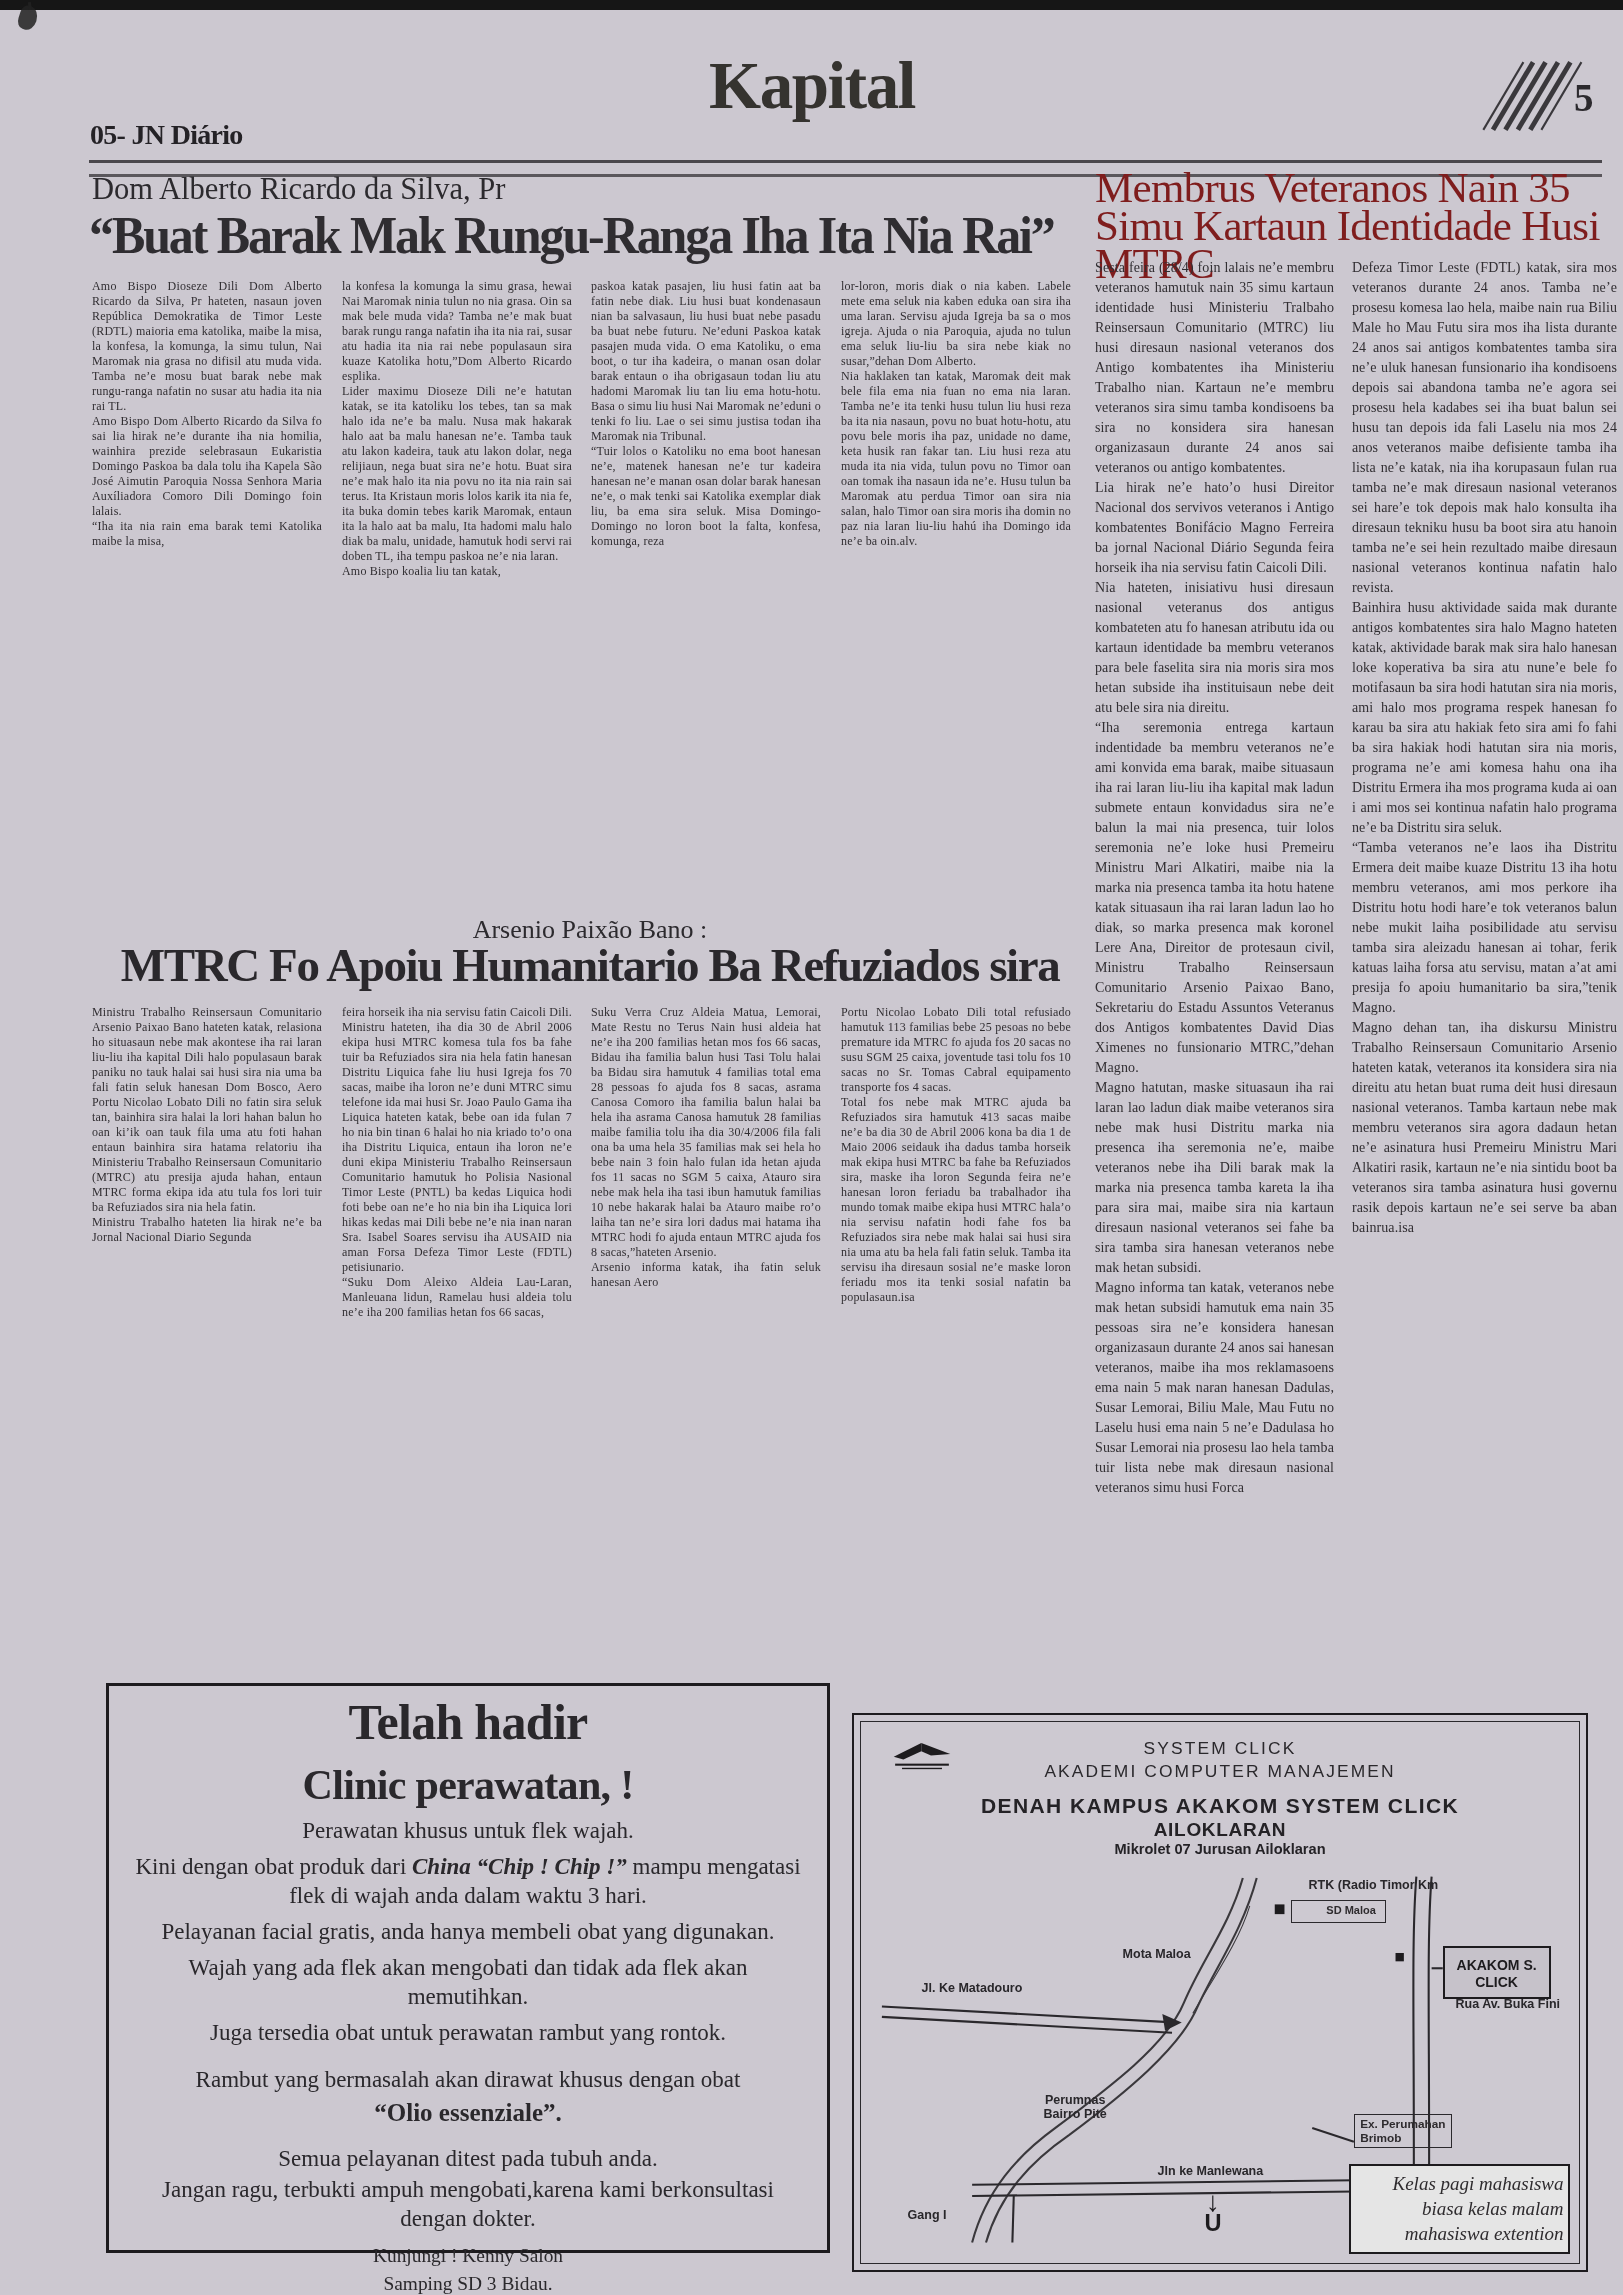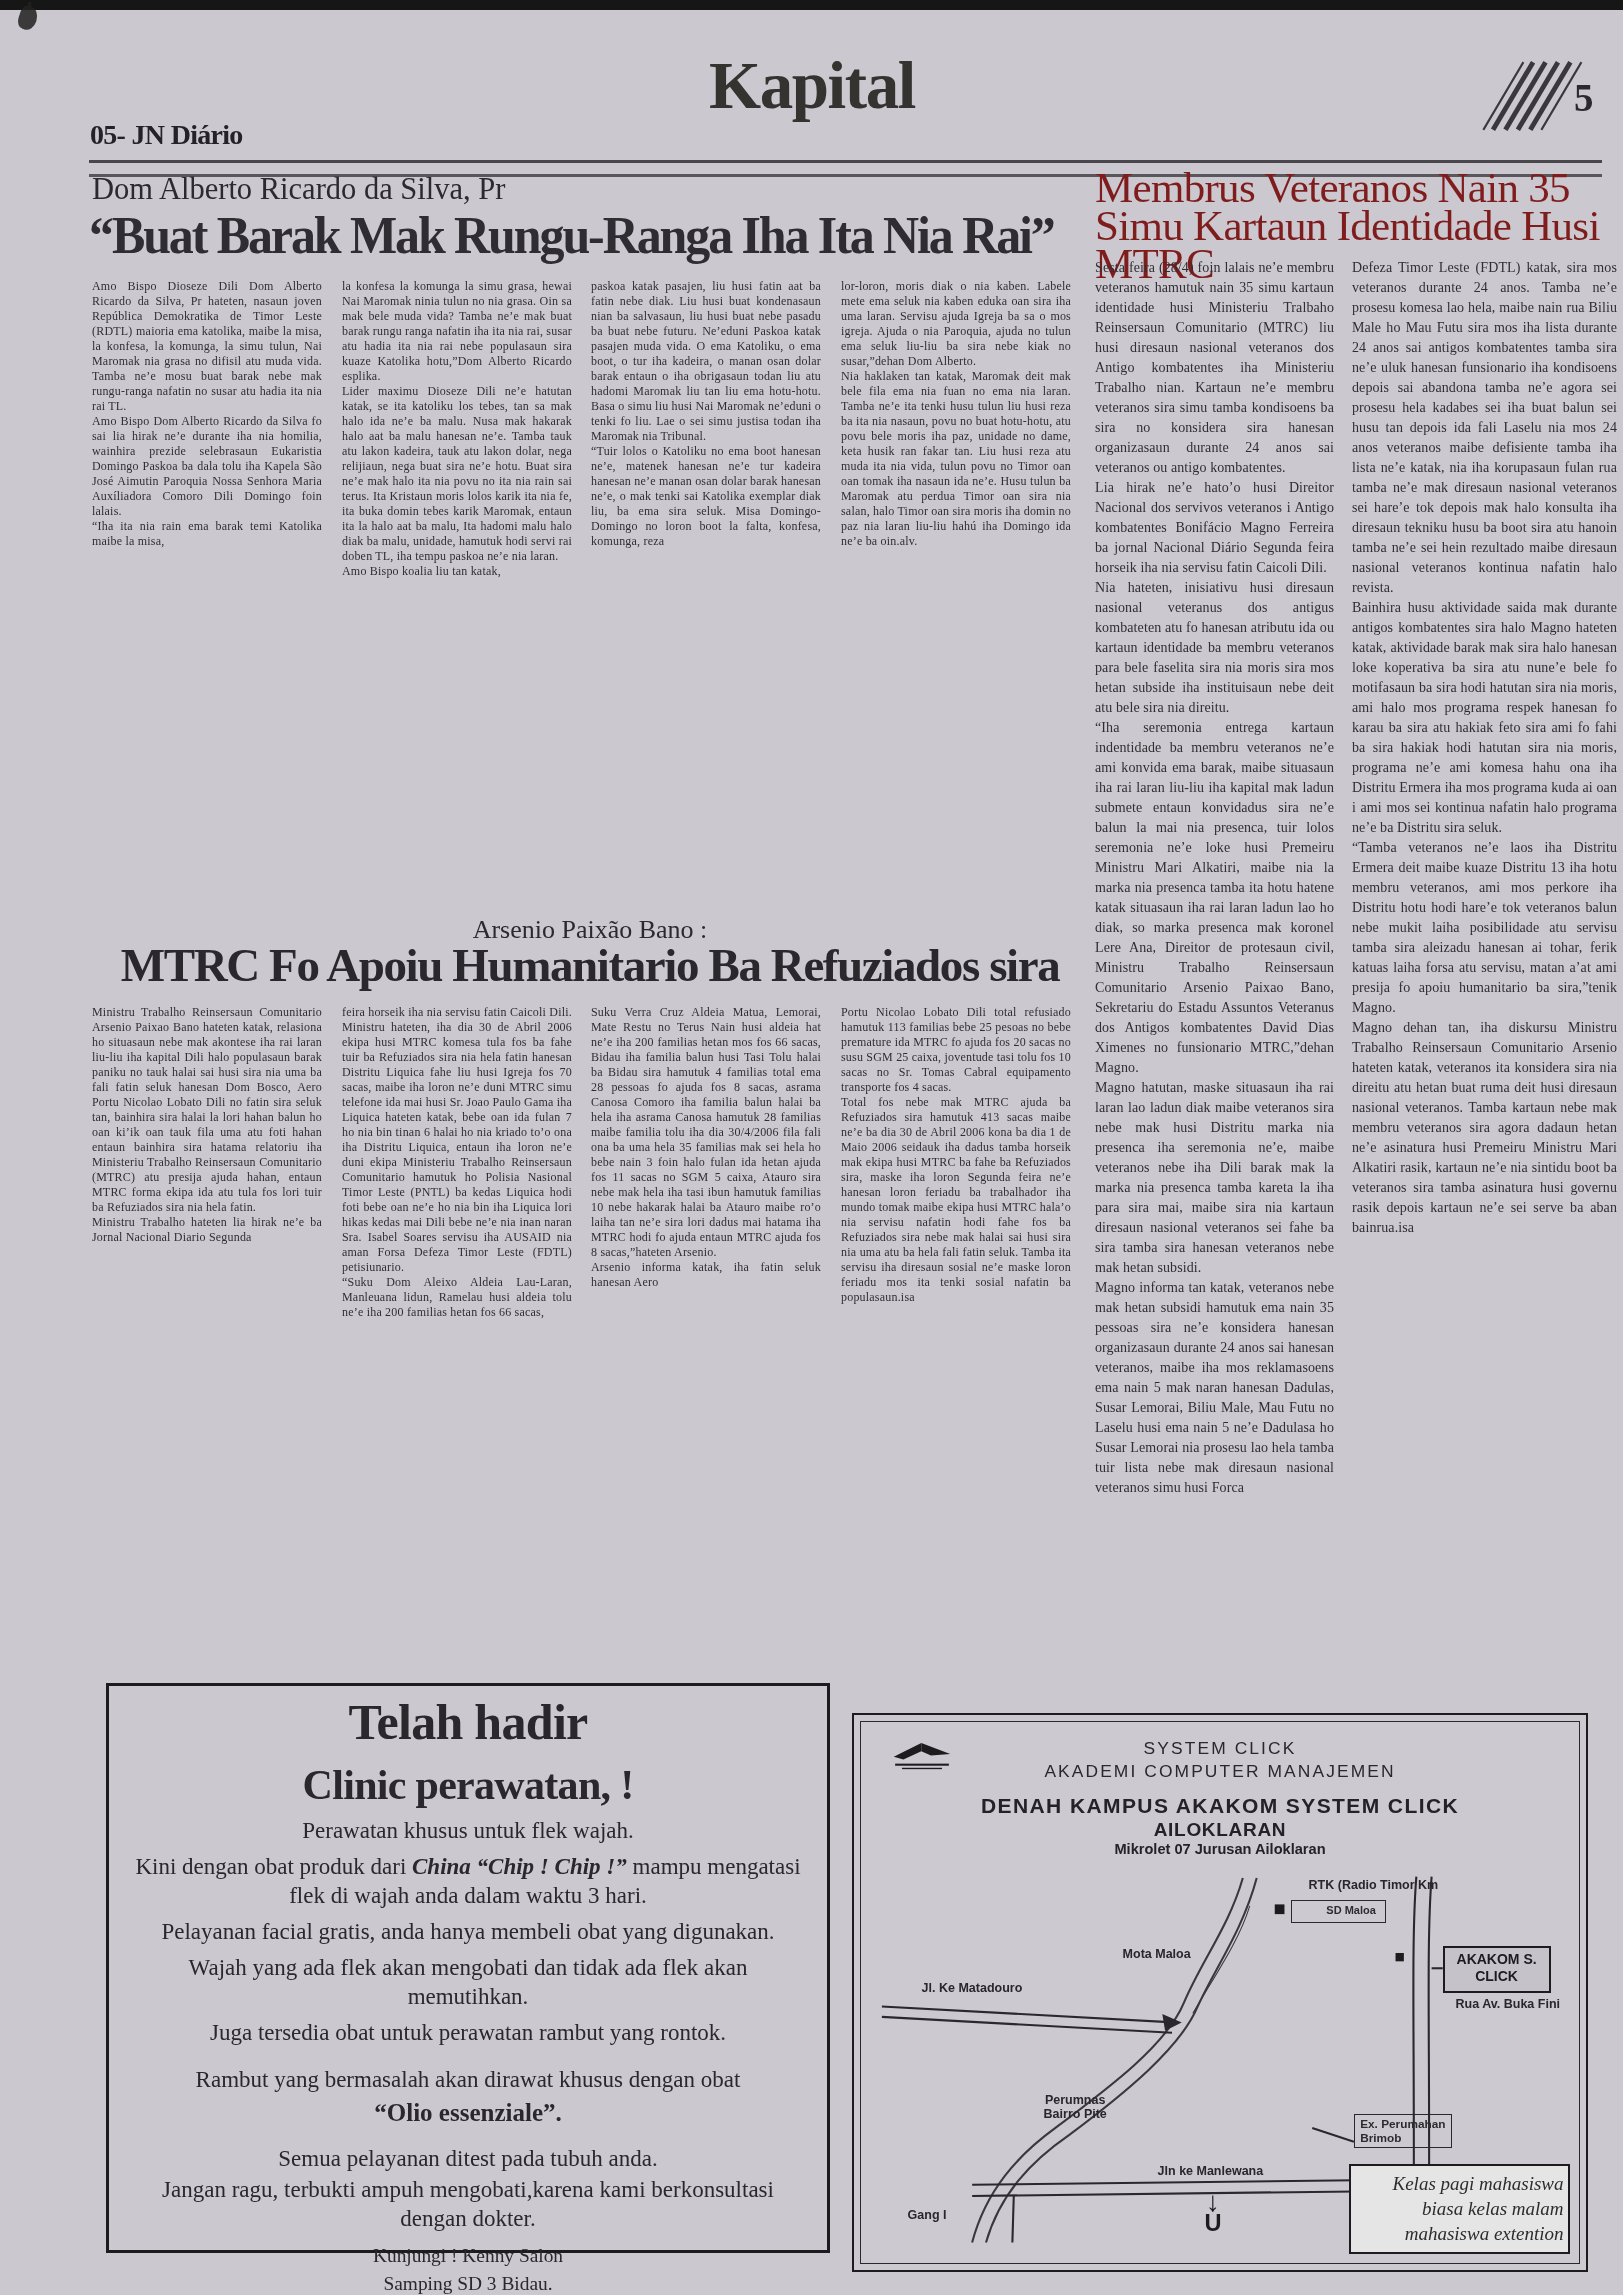--- a/index.html
+++ b/index.html
@@ -54,21 +54,21 @@
                 font-family:"Liberation Sans", sans-serif;font-weight:bold;font-size:21px;letter-spacing:1.4px;color:#242226;}
   .akakom-sub{position:absolute;left:0;top:97px;width:100%;text-align:center;
               font-family:"Liberation Sans", sans-serif;font-weight:bold;font-size:19px;letter-spacing:0.7px;color:#242226;}
   .akakom-mik{position:absolute;left:0;top:119px;width:100%;text-align:center;
               font-family:"Liberation Sans", sans-serif;font-weight:bold;font-size:14.6px;color:#242226;}
   .map{position:absolute;left:7px;top:142px;width:708px;height:389px;}
   .map-label{position:absolute;font-family:"Liberation Sans", sans-serif;font-size:12.5px;font-weight:bold;
              color:#29272b;white-space:pre-line;line-height:14.6px;padding-left:12px;}
   .akakom-box{position:absolute;left:575px;top:82px;width:104px;height:40px;border:2.8px solid #1d1b1e;
               background:#c6c2ca;text-align:center;font-family:"Liberation Sans", sans-serif;
-              font-weight:bold;font-size:14px;line-height:17.4px;color:#1d1b1e;padding-top:3px;}
+              font-weight:bold;font-size:14px;line-height:17.4px;color:#1d1b1e;padding-top:9px;}
   .sd-box{position:absolute;left:423px;top:36px;width:67px;height:21px;border:1.4px solid #2a282c;
           font-family:"Liberation Sans", sans-serif;font-size:11px;font-weight:bold;text-align:center;line-height:19.4px;padding-left:26px;}
   .brimob-box{position:absolute;left:486px;top:250px;border:1.4px solid #2a282c;padding:2.1px 5.6px;
               font-family:"Liberation Sans", sans-serif;font-size:11.8px;font-weight:bold;line-height:14px;white-space:pre-line;}
   .note-box{position:absolute;right:9.7px;bottom:9.7px;width:208px;border:2.1px solid #1d1b1e;background:#e5e5e5;
             text-align:right;font-size:19px;font-style:italic;line-height:25px;padding:5.6px 4.2px;white-space:pre-line;}
   .compass{position:absolute;left:337px;top:326px;text-align:center;font-family:"Liberation Sans", sans-serif;color:#1d1b1e;}
   .compass .arr{font-size:28px;line-height:23.6px;}
   .compass .u{font-size:23.6px;font-weight:bold;line-height:21px;}
   .logo{position:absolute;left:30.5px;top:14px;}

